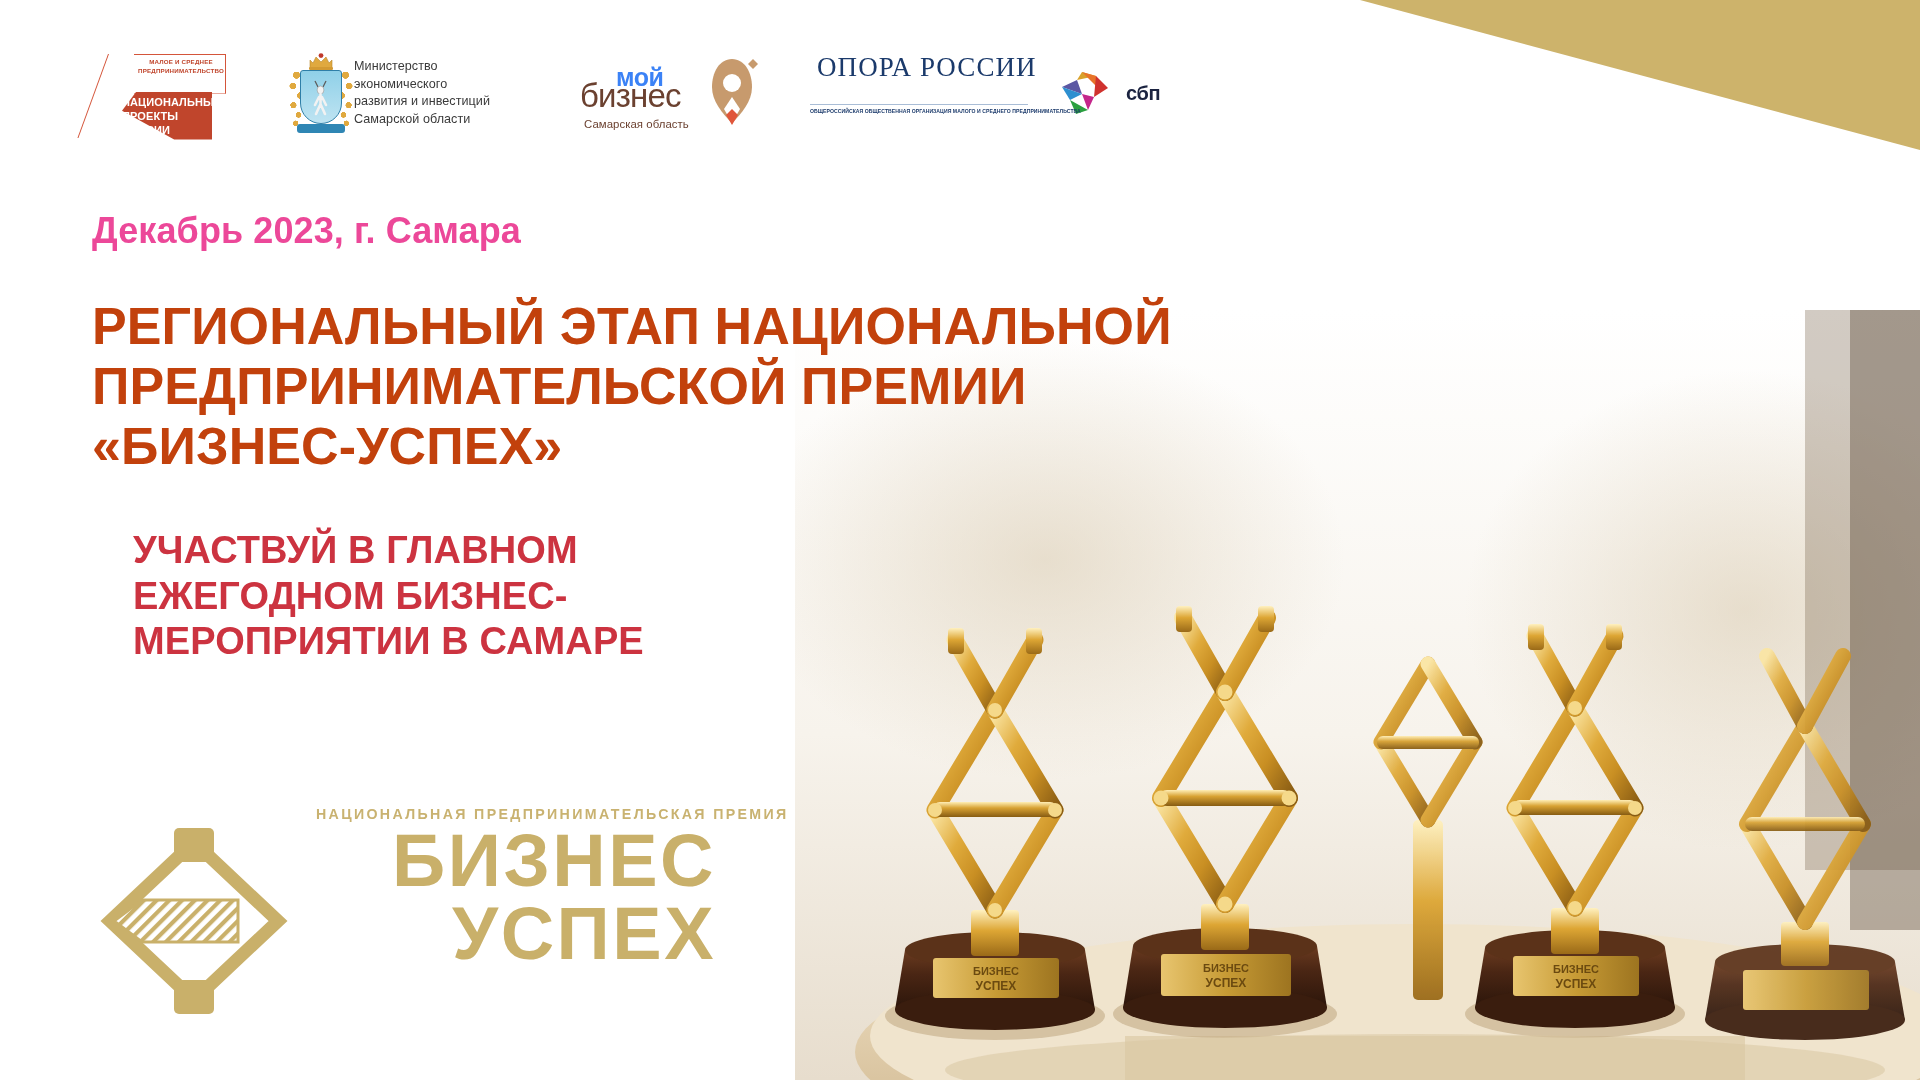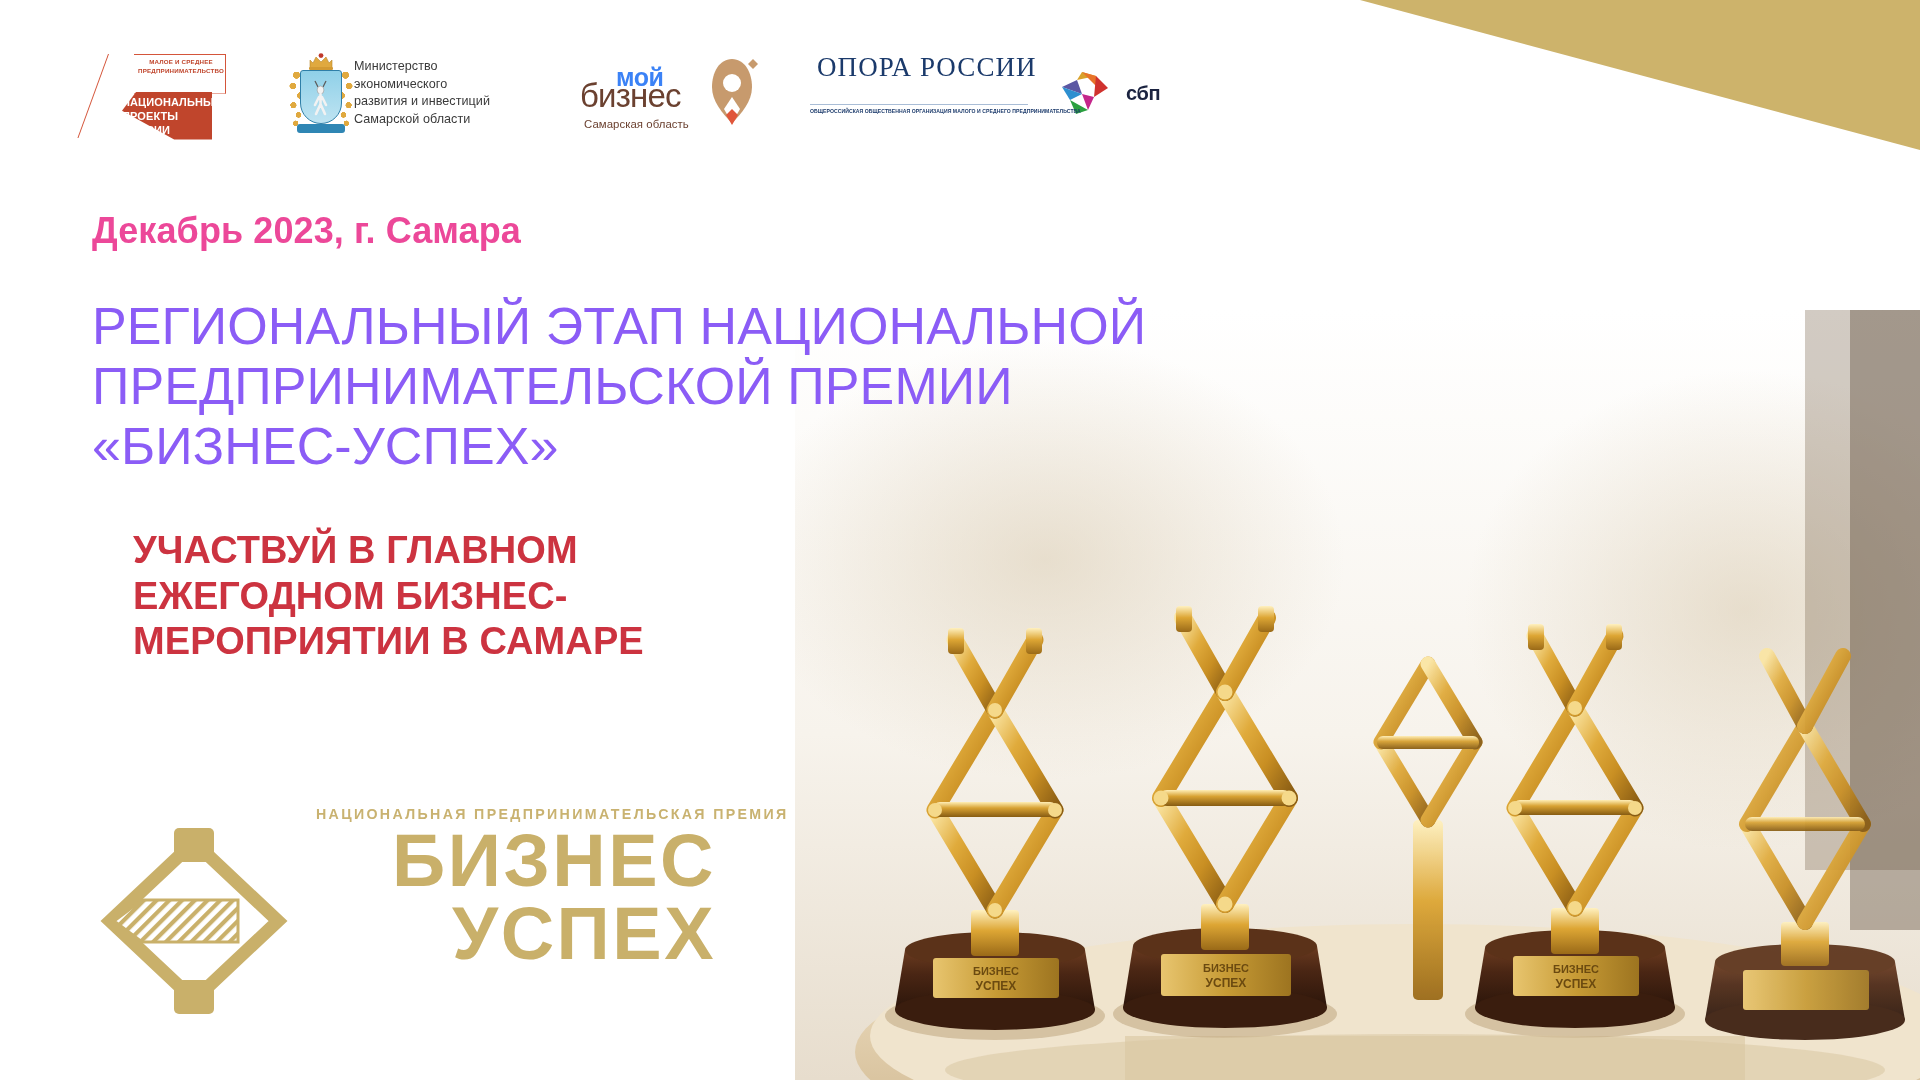--- a/index.html
+++ b/index.html
@@ -158,21 +158,21 @@
   .sbp-mark{ width:58px; height:52px; }
   .sbp-txt{ font-size:20px; font-weight:800; color:#1b2340; letter-spacing:-.3px; }
 
   
   .copy{ position:absolute; left:92px; top:210px; width:1230px; z-index:5; }
   .date-line{
     font-size:36px; font-weight:700; color:#ec4899;
     letter-spacing:.1px; margin-bottom:44px;
   }
   .headline{
-    font-size:52px; font-weight:400; color:#8b5cf6;
+    font-size:52px; font-weight:700; color:#c2410c;
     line-height:1.155; letter-spacing:.1px; text-transform:uppercase;
   }
   .headline div{ white-space:nowrap; }
   .subhead{
     margin-top:52px;
     font-size:38px; font-weight:700; color:#cc3340;
     line-height:1.2; letter-spacing:.1px; text-transform:uppercase;margin-left:41px;
   }
   .subhead div{ white-space:nowrap; }
 

